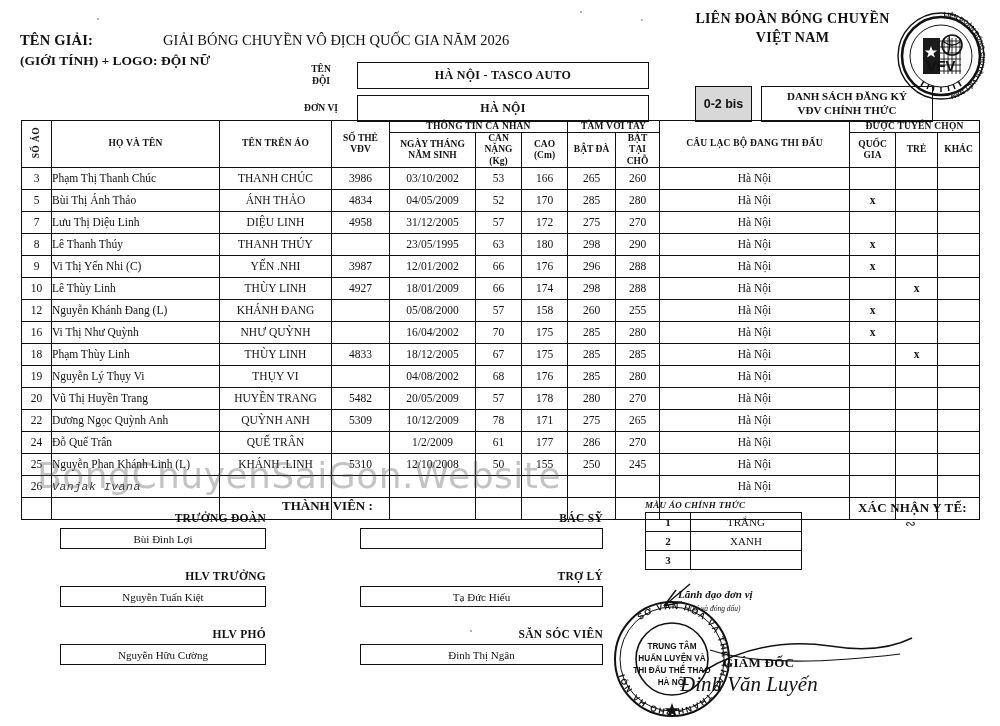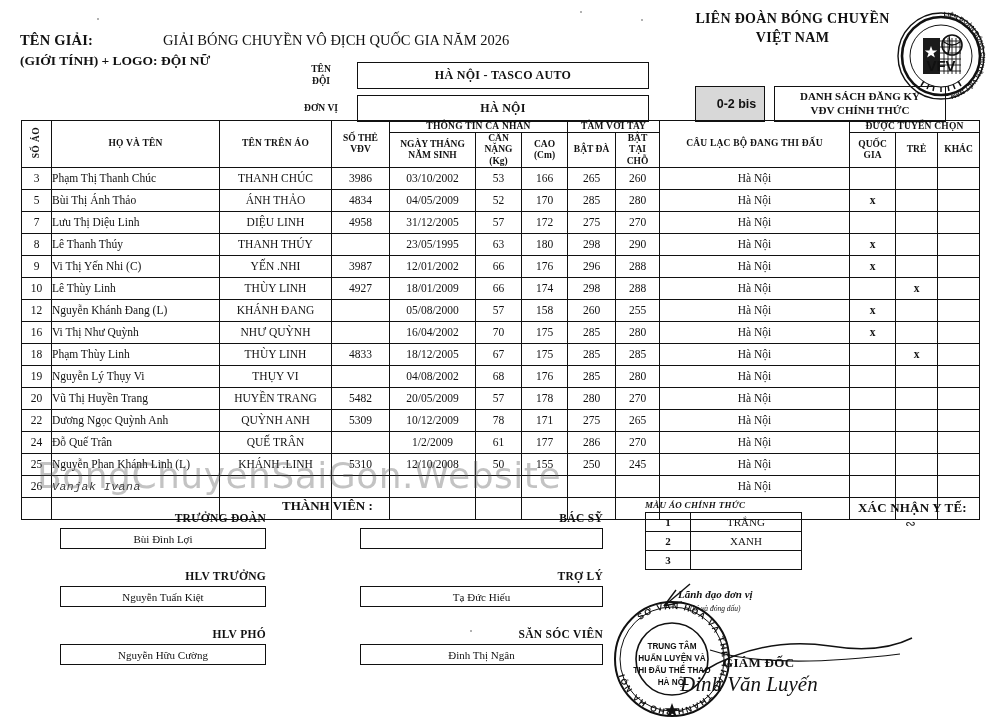--- a/index.html
+++ b/index.html
@@ -20,21 +20,21 @@
   .val-tengiai{font-weight:normal;font-size:14.5px;margin-left:70px;}
   .r2{font-weight:bold;font-size:13.5px;margin-top:4px;}
 
   .hdr-right{position:absolute;left:695px;top:10px;width:290px;}
   .fed-name{font-weight:bold;font-size:14px;line-height:1.35;letter-spacing:.3px;width:195px;text-align:center;}
   .fed-l2{text-align:center;}
 
   .code-row{position:absolute;left:695px;top:86px;display:flex;align-items:stretch;}
   .code-box{width:55px;border:1.4px solid #111;background:#d8d8d8;
             font-weight:bold;font-size:12.5px;display:flex;align-items:center;justify-content:center;
-            font-family:"Liberation Sans",sans-serif;padding-left:13px;}
+            font-family:"Liberation Sans",sans-serif;}
   .danhsach{margin-left:9px;border:1.4px solid #111;width:138px;padding:2px 16px 3px;
             text-align:center;font-weight:bold;font-size:11px;line-height:1.3;}
 
   
   .logo{position:absolute;left:893px;top:8px;width:96px;height:96px;}
 
   
   .teamblock{position:absolute;left:285px;top:62px;}
   .tb-row{display:flex;align-items:center;margin-bottom:6px;}
   .tb-lbl{width:72px;text-align:center;font-size:9.5px;font-weight:bold;line-height:1.25;}

